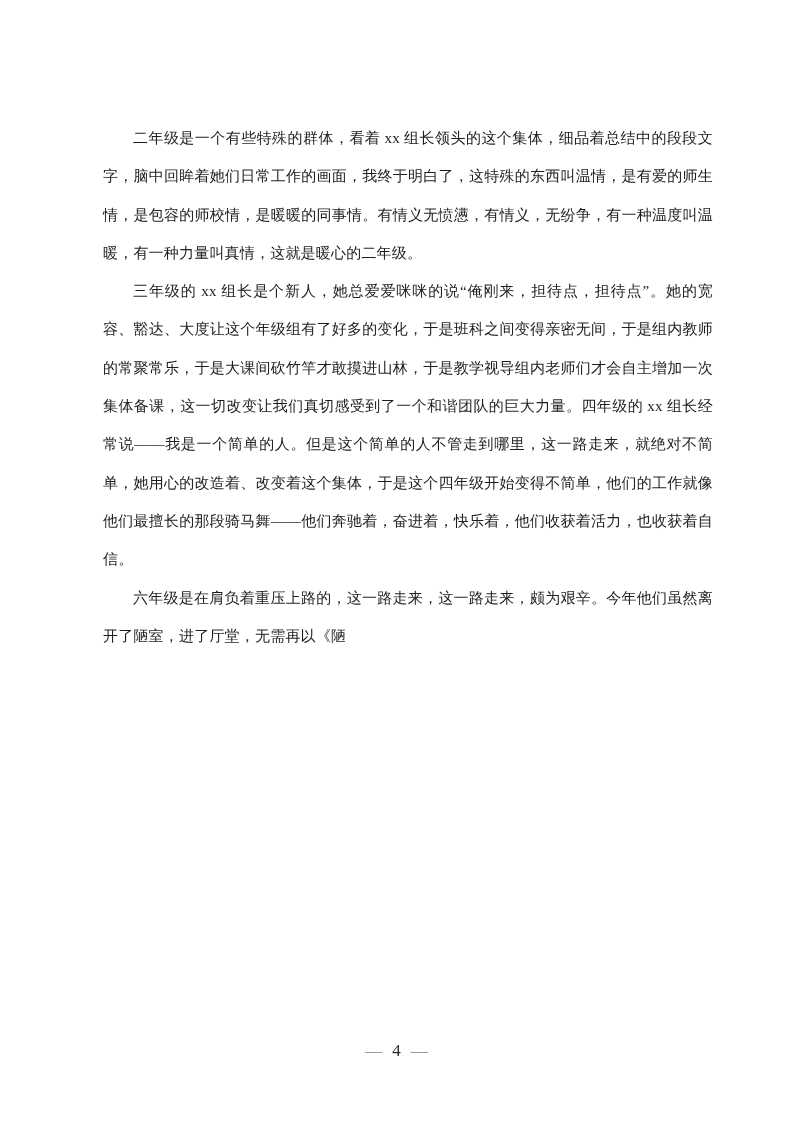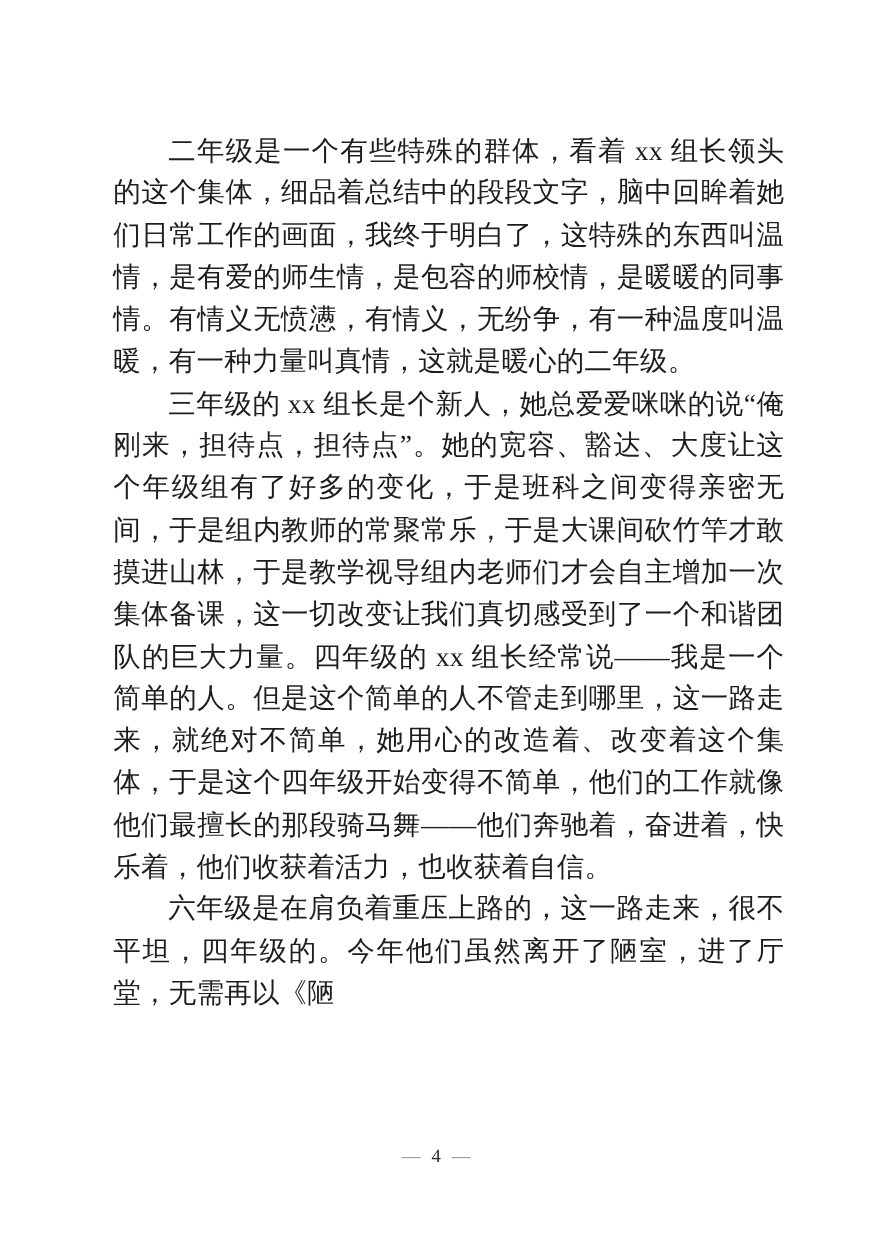--- a/index.html
+++ b/index.html
@@ -19,21 +19,21 @@
     position: absolute;
     left: 103px;
     top: 119px;
     width: 610px;
     color: #1d1d1d;
   }
   .content p {
     margin: 0;
     padding: 0;
     text-indent: 2em;
-    font-size: 25px;
+    font-size: 15px;
     line-height: 38.3px;
     text-align: justify;
     text-justify: inter-ideograph;
     letter-spacing: 0.2px;
   }
   .footer {
     position: absolute;
     left: 0;
     right: 0;
     top: 1041px;
@@ -52,18 +52,18 @@
     padding: 0 4px;
   }
 </style>
 </head>
 <body>
 
 <div class="page">
   <div class="content">
     <p>二年级是一个有些特殊的群体，看着 xx 组长领头的这个集体，细品着总结中的段段文字，脑中回眸着她们日常工作的画面，我终于明白了，这特殊的东西叫温情，是有爱的师生情，是包容的师校情，是暖暖的同事情。有情义无愤懑，有情义，无纷争，有一种温度叫温暖，有一种力量叫真情，这就是暖心的二年级。</p>
     <p>三年级的 xx 组长是个新人，她总爱爱咪咪的说“俺刚来，担待点，担待点”。她的宽容、豁达、大度让这个年级组有了好多的变化，于是班科之间变得亲密无间，于是组内教师的常聚常乐，于是大课间砍竹竿才敢摸进山林，于是教学视导组内老师们才会自主增加一次集体备课，这一切改变让我们真切感受到了一个和谐团队的巨大力量。四年级的 xx 组长经常说——我是一个简单的人。但是这个简单的人不管走到哪里，这一路走来，就绝对不简单，她用心的改造着、改变着这个集体，于是这个四年级开始变得不简单，他们的工作就像他们最擅长的那段骑马舞——他们奔驰着，奋进着，快乐着，他们收获着活力，也收获着自信。</p>
-    <p>六年级是在肩负着重压上路的，这一路走来，很不平坦，四年级的。今年他们虽然离开了陋室，进了厅堂，无需再以《陋</p>
+    <p>六年级是在肩负着重压上路的，这一路走来，这一路走来，颇为艰辛。今年他们虽然离开了陋室，进了厅堂，无需再以《陋</p>
   </div>
   <div class="footer">
     <span class="dash">—</span><span class="pagenum">4</span><span class="dash">—</span>
   </div>
 </div>
 
 </body></html>

